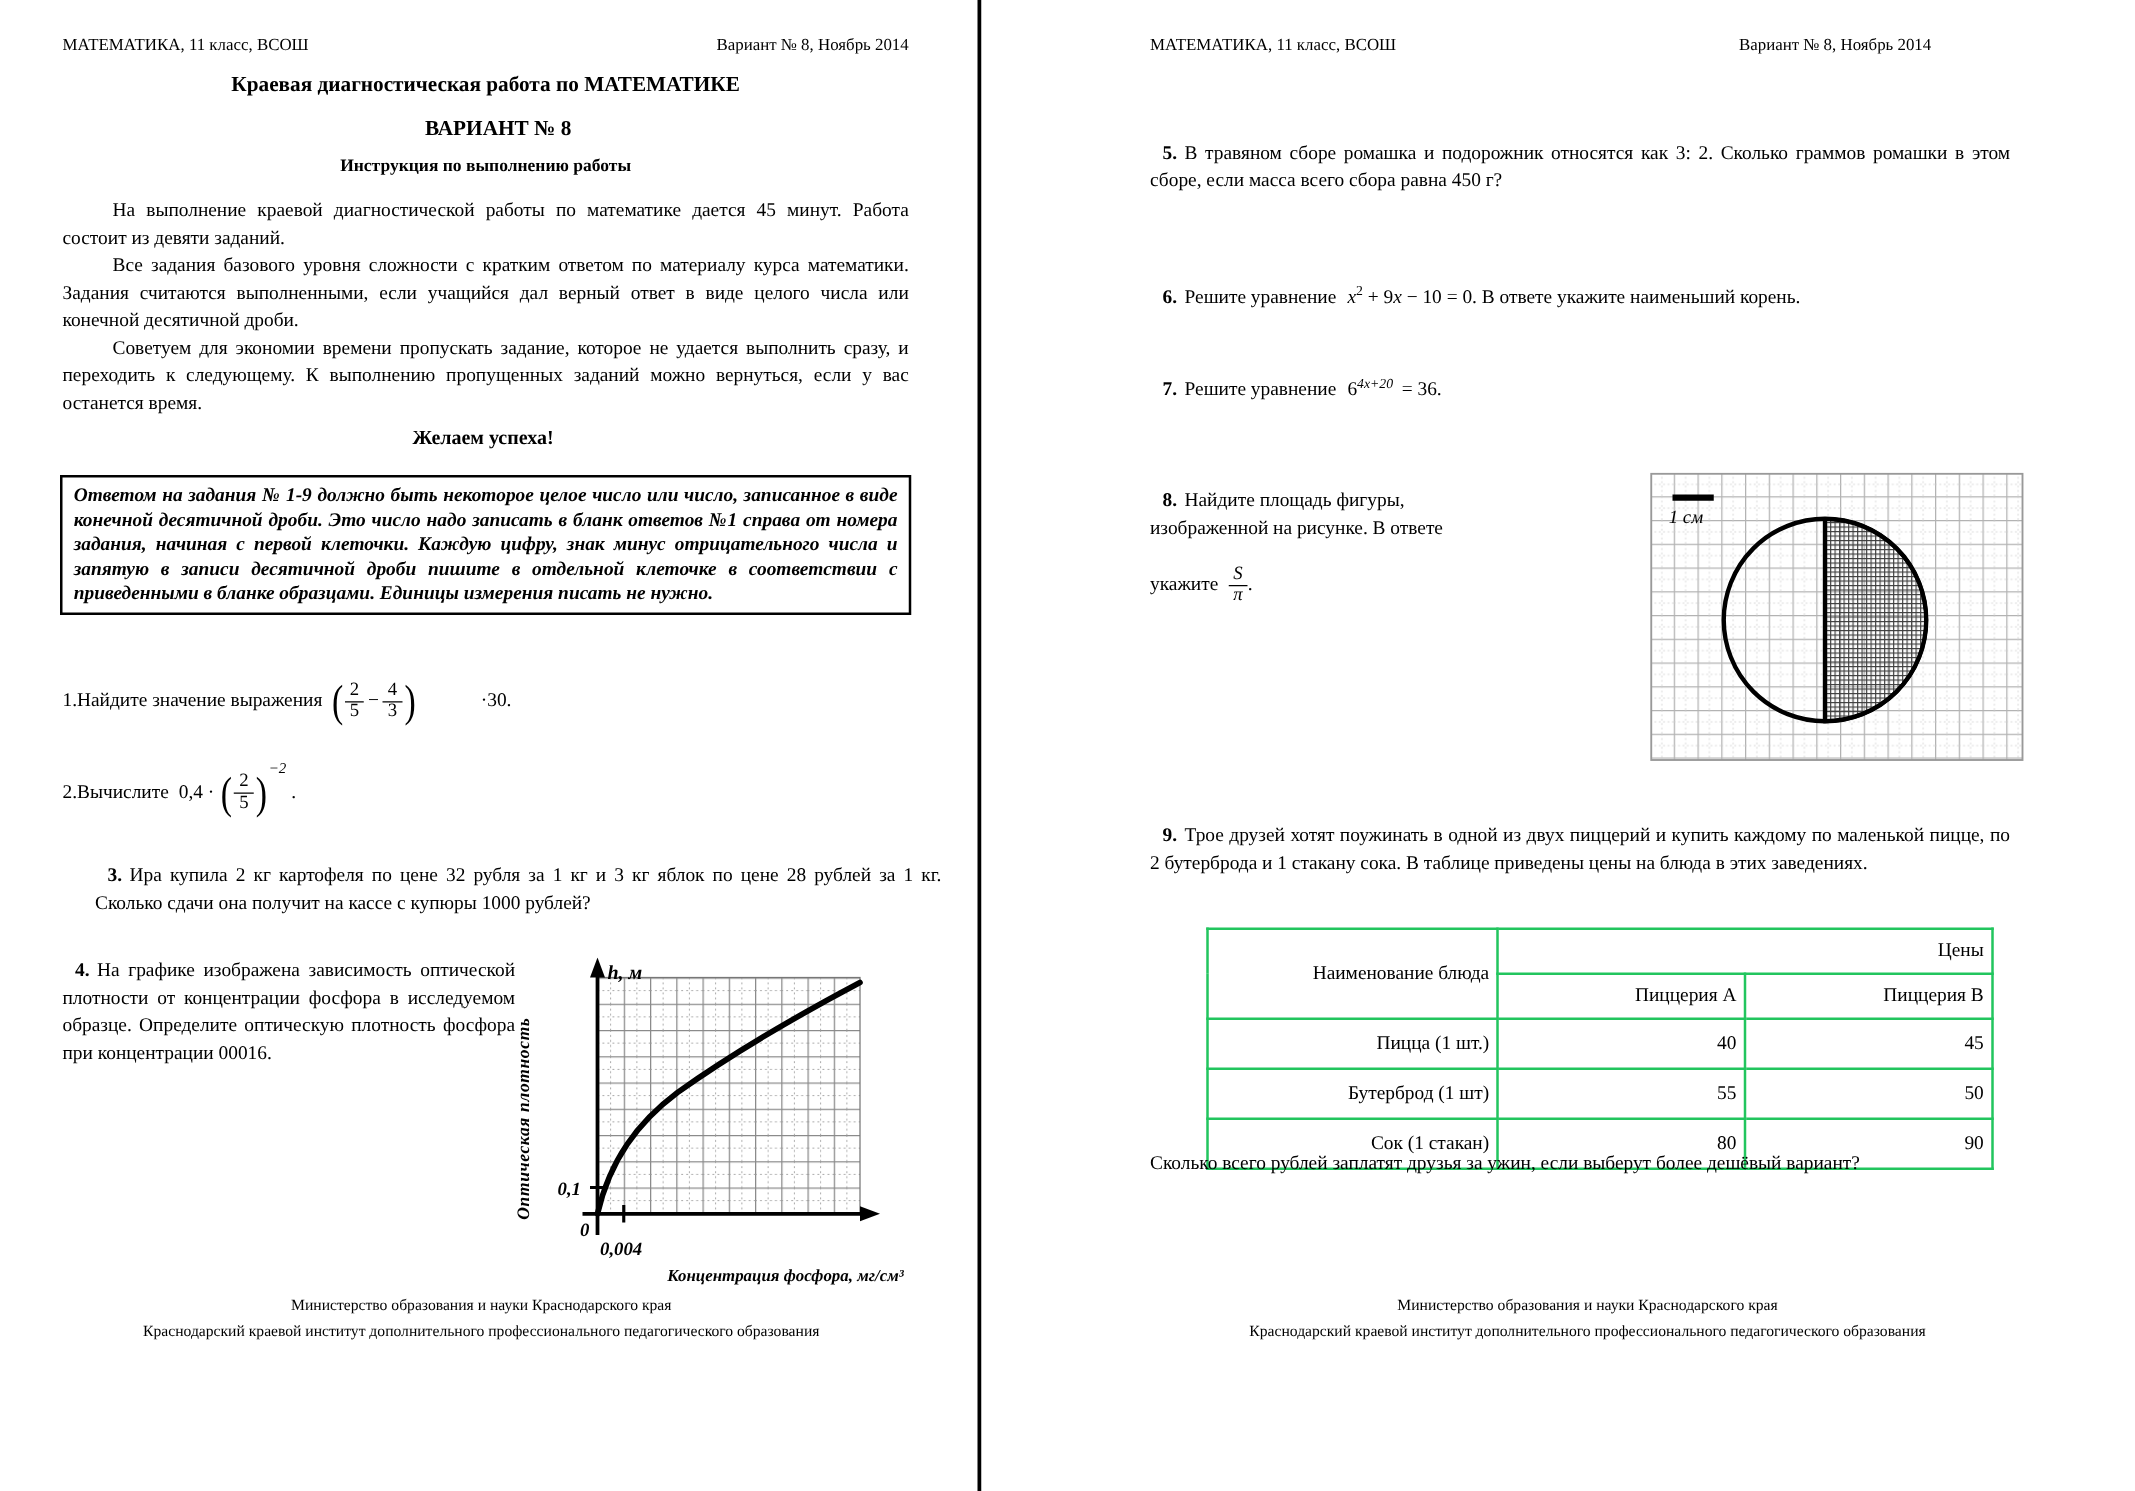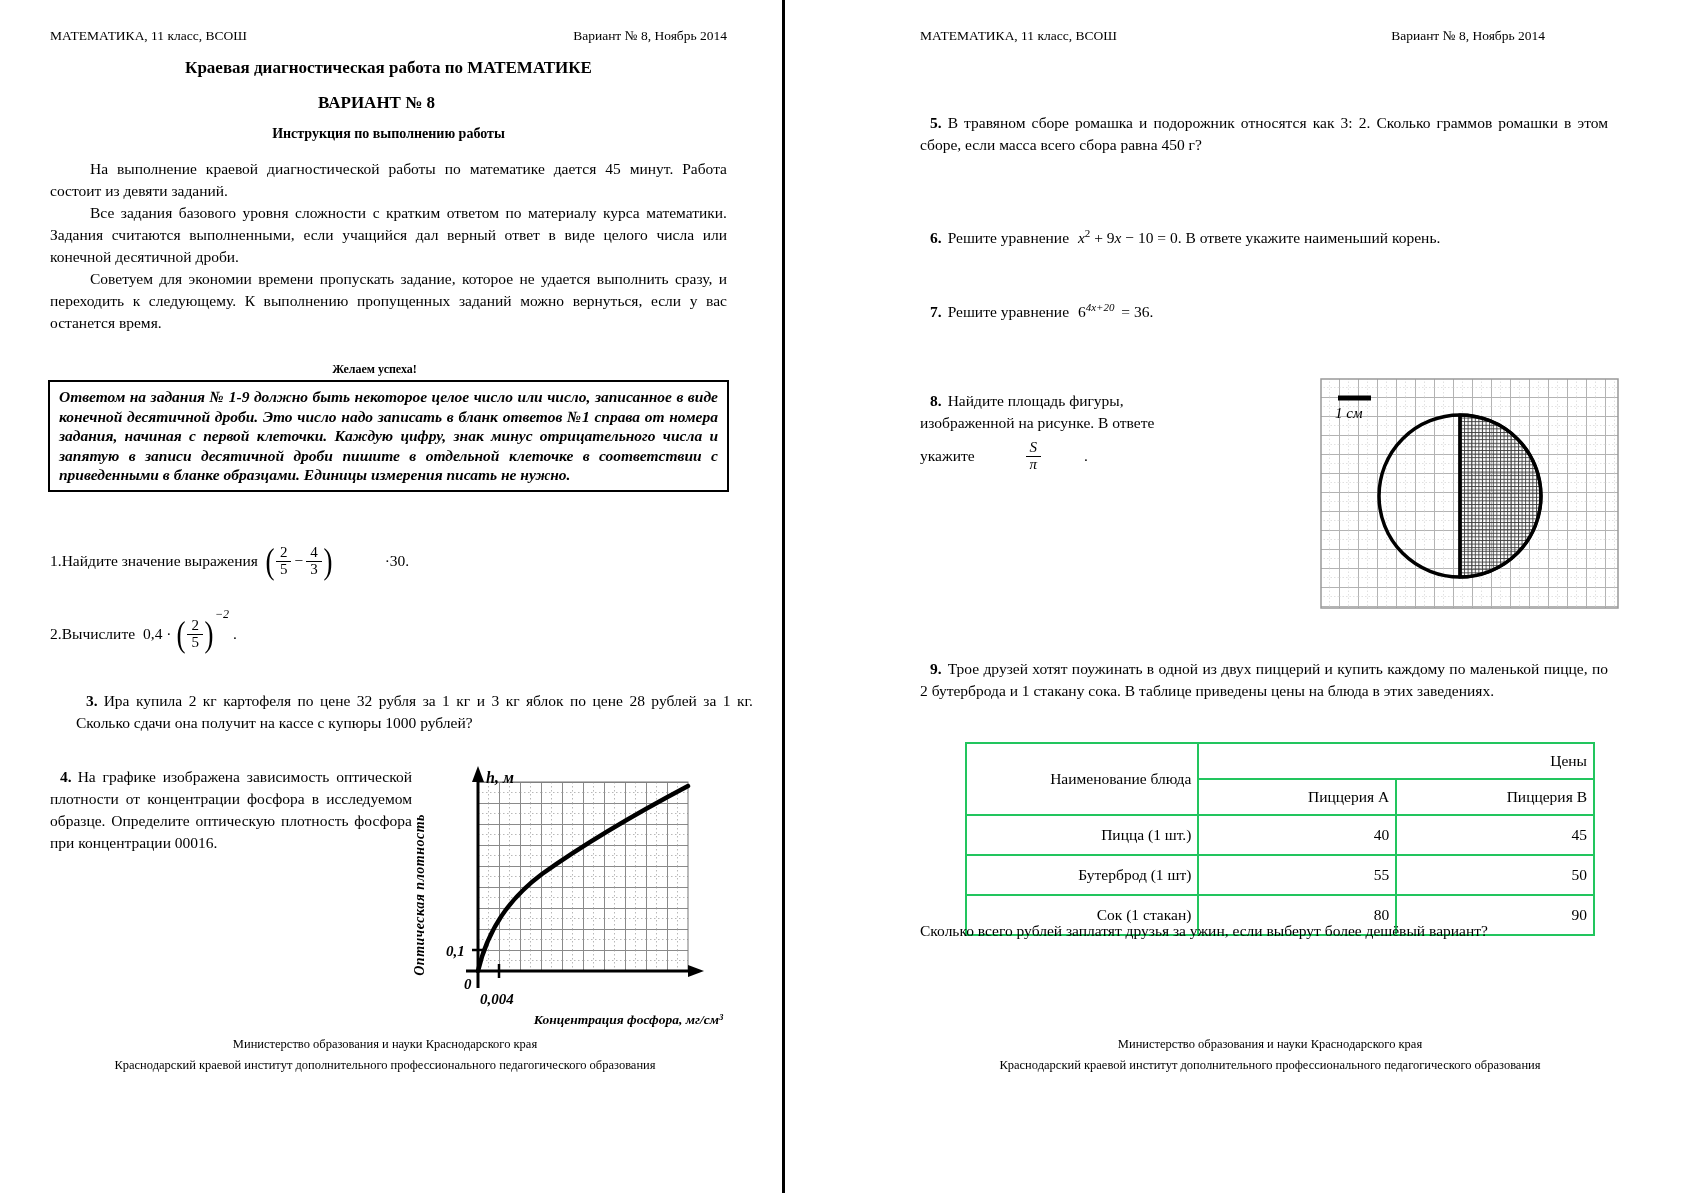--- a/index.html
+++ b/index.html
@@ -45,30 +45,30 @@
 <div class="sheet">
 
   <div class="page" style="left:0;width:770px;">
 
     <div class="blk hdr" style="top:28px;left:50px;width:677px;">
       <span>МАТЕМАТИКА, 11 класс, ВСОШ</span>
       <span>Вариант № 8, Ноябрь 2014</span>
     </div>
 
     <div class="blk ttl" style="top:58px;left:50px;width:677px;">Краевая диагностическая работа по МАТЕМАТИКЕ</div>
-    <div class="blk ttl" style="top:93px;left:38px;width:677px;">ВАРИАНТ № 8</div>
+    <div class="blk ttl" style="top:93px;left:60px;width:677px;">ВАРИАНТ № 8</div>
     <div class="blk ttl" style="top:126px;left:50px;width:677px;font-size:14px;">Инструкция по выполнению работы</div>
 
     <div class="blk" style="top:158px;left:50px;width:677px;">
       <p class="para">На выполнение краевой диагностической работы по математике дается 45 минут. Работа состоит из девяти заданий.</p>
       <p class="para">Все задания базового уровня сложности с кратким ответом по материалу курса математики. Задания считаются выполненными, если учащийся дал верный ответ в виде целого числа или конечной десятичной дроби.</p>
       <p class="para">Советуем для экономии времени пропускать задание, которое не удается выполнить сразу, и переходить к следующему. К выполнению пропущенных заданий можно вернуться, если у вас останется время.</p>
     </div>
 
-    <div class="blk ttl" style="top:342px;left:36px;width:677px;font-size:12px;margin-top:20px;">Желаем успеха!</div>
+    <div class="blk ttl" style="top:342px;left:48px;width:677px;font-size:16px;">Желаем успеха!</div>
 
     <div class="blk box" style="top:380px;left:48px;width:659px;">Ответом на задания № 1-9 должно быть некоторое целое число или число, записанное в виде конечной десятичной дроби. Это число надо записать в бланк ответов №1 справа от номера задания, начиная с первой клеточки. Каждую цифру, знак минус отрицательного числа и запятую в записи десятичной дроби пишите в отдельной клеточке в соответствии с приведенными в бланке образцами. Единицы измерения писать не нужно.</div>
 
     <div class="blk mathrow" style="top:545px;left:50px;width:677px;">
       <span class="pn">1.</span>
       <span>Найдите значение выражения</span>
       <span class="tallp" style="margin-left:6px;">(</span>
       <span class="frac">
         <span class="fn">2</span>
         <span class="fd">5</span>
@@ -160,21 +160,21 @@
 
     <div class="blk prob" style="top:300px;left:0;width:688px;text-align:left;">
       <span class="pn">7.</span><span>Решите уравнение</span>
       <span style="padding-left:5px;">6</span><span class="sup2" style="font-style:italic;">4x+20</span>
       <span style="padding-left:3px;">= 36</span><span>.</span>
     </div>
 
     <div class="blk" style="top:378px;left:0;width:700px;">
       <div class="prob" style="width:300px;padding-top:12px;text-align:left;">
         <span class="pn">8.</span><span>Найдите площадь фигуры, изображенной на рисунке. В ответе</span><br>
-        <span class="mathrow" style="margin-top:6px;gap:43px;">
+        <span class="mathrow" style="margin-top:18px;">
           <span>укажите</span>
           <span class="frac" style="margin-left:8px;font-style:italic;">
             <span class="fn">S</span>
             <span class="fd">π</span>
           </span>
           <span>.</span>
         </span>
       </div>
       <svg width="300" height="232" viewBox="0 0 300 232" style="position:absolute;left:400px;top:0;">
         <defs>

